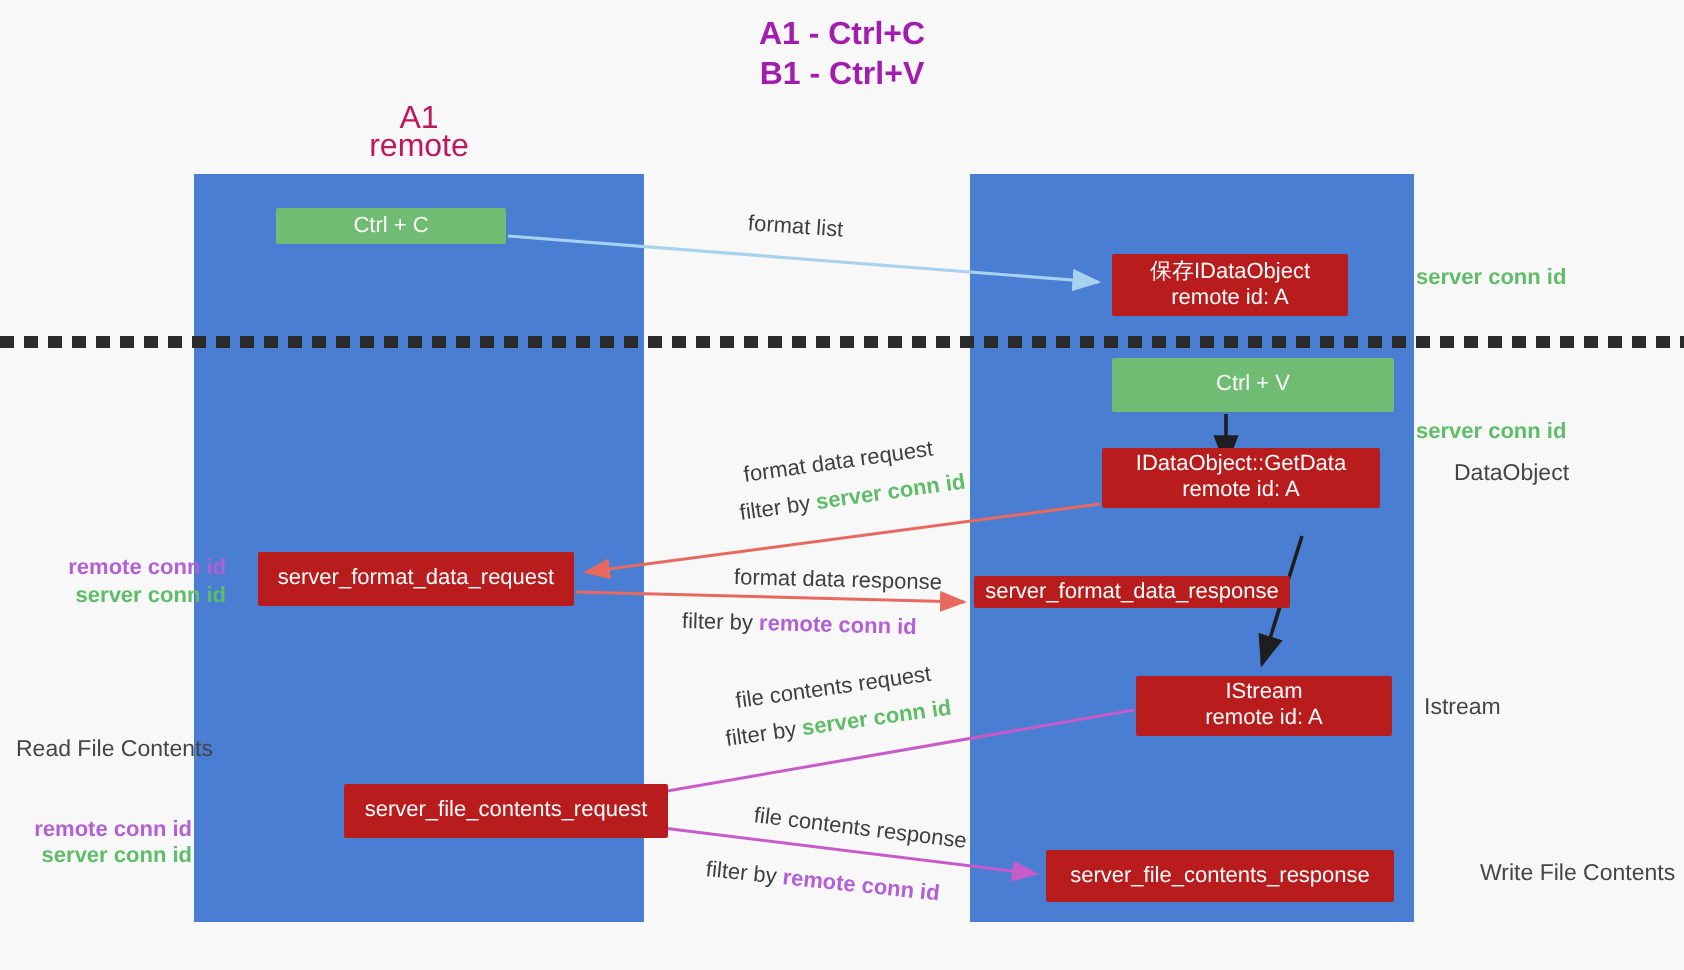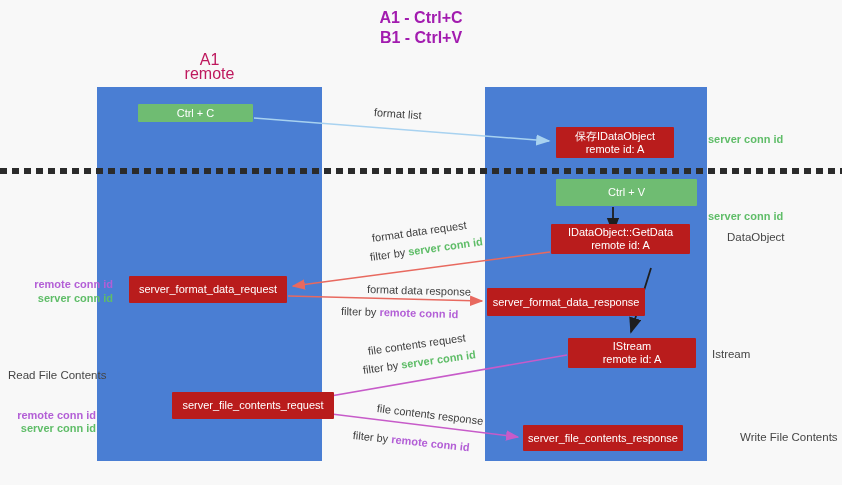--- a/index.html
+++ b/index.html
@@ -116,34 +116,34 @@
 
   <div class="node orange" style="left:551px;top:224px;width:139px;height:30px;">
     <div>IDataObject::GetData</div>
     <div>remote id: A</div>
   </div>
 
   <div class="node orange" style="left:129px;top:276px;width:158px;height:27px;">
     <div>server_format_data_request</div>
   </div>
 
-  <div class="node orange" style="left:487px;top:288px;width:158px;height:28px;">
+  <div class="node orange" style="left:487px;top:288px;width:158px;height:16px;">
     <div>server_format_data_response</div>
   </div>
 
   <div class="node orange" style="left:568px;top:338px;width:128px;height:30px;">
     <div>IStream</div>
     <div>remote id: A</div>
   </div>
 
   <div class="node orange" style="left:128px;top:392px;width:162px;height:27px;margin-left:44px;">
     <div>server_file_contents_request</div>
   </div>
 
-  <div class="node orange" style="left:523px;top:425px;width:160px;height:26px;">
+  <div class="node orange" style="left:523px;top:425px;width:174px;height:26px;">
     <div>server_file_contents_response</div>
   </div>
 
   <div class="lbl" style="left:374px;top:106px;transform:rotate(4deg);">format list</div>
 
   <div class="lbl" style="left:372px;top:232px;transform:rotate(-8deg);">format data request</div>
   <div class="lbl" style="left:370px;top:251px;transform:rotate(-8deg);"><span>filter by </span><b class="g">server conn id</b></div>
 
   <div class="lbl" style="left:367px;top:283px;transform:rotate(1.5deg);">format data response</div>
   <div class="lbl" style="left:341px;top:305px;transform:rotate(1.5deg);"><span>filter by </span><b class="p">remote conn id</b></div>

